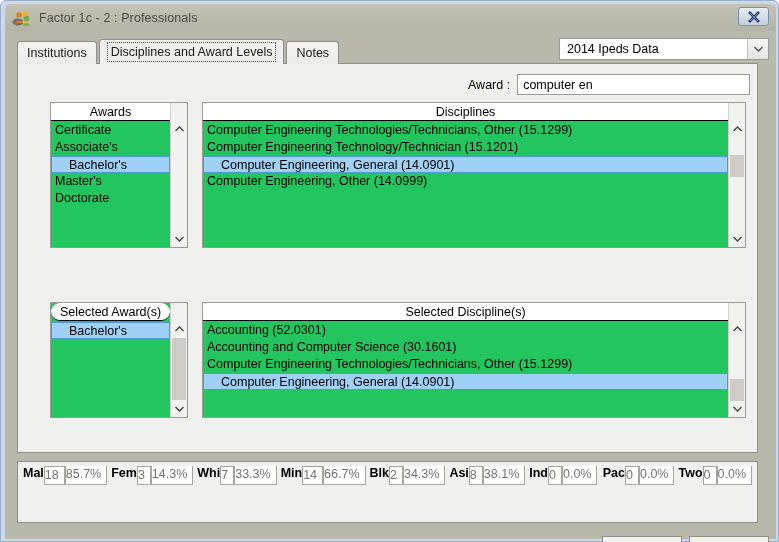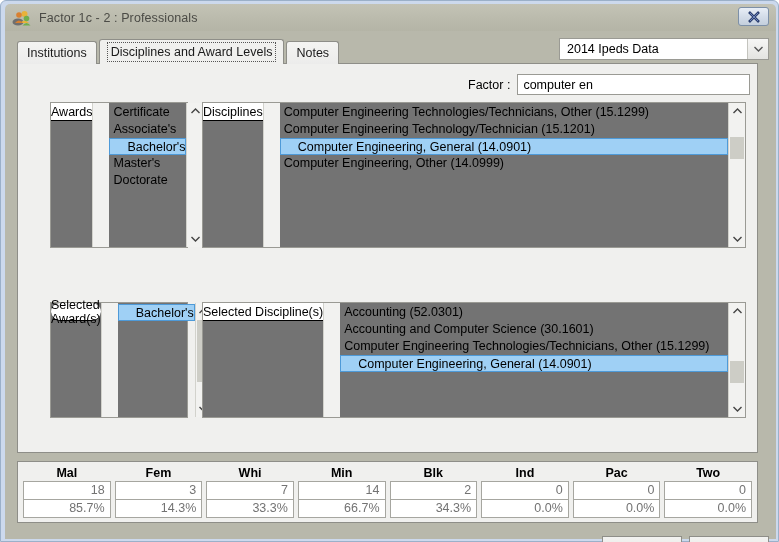--- a/index.html
+++ b/index.html
@@ -179,24 +179,24 @@
     font-family: "Liberation Sans", sans-serif;
     font-size: 12.5px;
     color: #000;
     outline: none;
   }
 
   
   .listbox {
     position: absolute;
     box-sizing: border-box;
-    background: #737373;
+    background: #22c55e;
     border: 1px solid #9a9a94;
     display: flex;
-    flex-direction: row;
+    flex-direction: column;
   }
   .list-header {
     height: 18px;
     box-sizing: border-box;
     background: #ffffff;
     border-bottom: 1px solid #000000;
     display: flex;
     align-items: center;
     justify-content: center;
     font-size: 12.5px;
@@ -276,21 +276,21 @@
     height: 62px;
     box-sizing: border-box;
     background: #f0f0ee;
     border: 1px solid #8e8e88;
     display: flex;
     padding: 4px 5px 5px 5px;
   }
   .stat-col {
     flex: 1;
     display: flex;
-    flex-direction: column;
+    flex-direction: row;
     margin-right: 4px;
   }
   .stat-col:last-child { margin-right: 0; }
   .stat-head {
     height: 15px;
     line-height: 15px;
     text-align: center;
     font-size: 12.5px;
     font-weight: bold;
     color: #000;
@@ -369,21 +369,21 @@
         <span class="tab-inner">Disciplines and Award Levels</span>
       </div>
       <div class="tab">
         <span>Notes</span>
       </div>
     </div>
 
     <div class="panel">
 
       <div class="search-row">
-        <span class="search-label">Factor :</span>
+        <span class="search-label">Award :</span>
         <input class="search-input" type="text" value="computer en" style="">
       </div>
 
       <div class="listbox" style="left:32px; top:38px; width:138px; height:146px;">
         <div style="display:flex;">
           <div class="list-header" style="flex:1;">Awards</div>
           <div class="hdr-scroll-col"></div>
         </div>
         <div class="list-body-wrap">
           <div class="list-items">
@@ -511,20 +511,25 @@
         <div class="stat-head">Min</div>
         <div class="stat-cell">14</div>
         <div class="stat-cell second">66.7%</div>
       </div>
       <div class="stat-col">
         <div class="stat-head">Blk</div>
         <div class="stat-cell">2</div>
         <div class="stat-cell second">34.3%</div>
       </div>
       <div class="stat-col">
+        <div class="stat-head">Asi</div>
+        <div class="stat-cell">8</div>
+        <div class="stat-cell second">38.1%</div>
+      </div>
+      <div class="stat-col">
         <div class="stat-head">Ind</div>
         <div class="stat-cell">0</div>
         <div class="stat-cell second">0.0%</div>
       </div>
       <div class="stat-col">
         <div class="stat-head">Pac</div>
         <div class="stat-cell">0</div>
         <div class="stat-cell second">0.0%</div>
       </div>
       <div class="stat-col">

